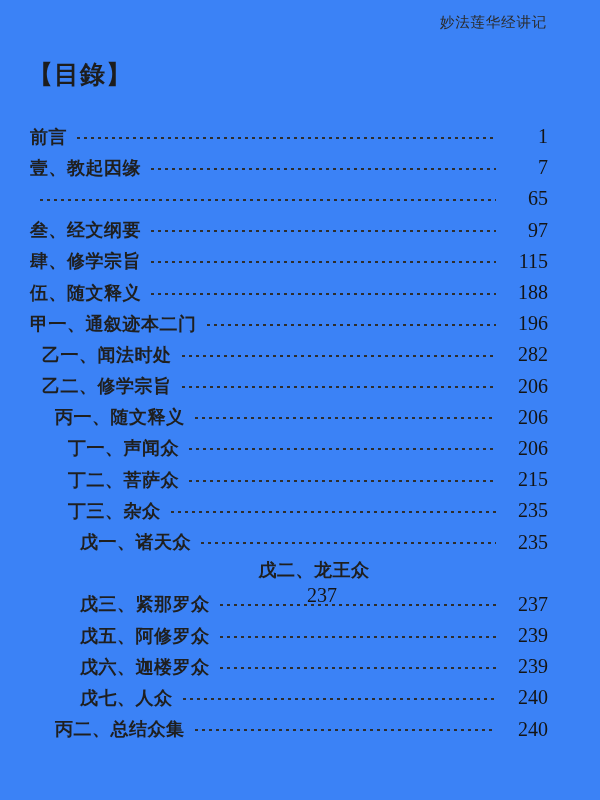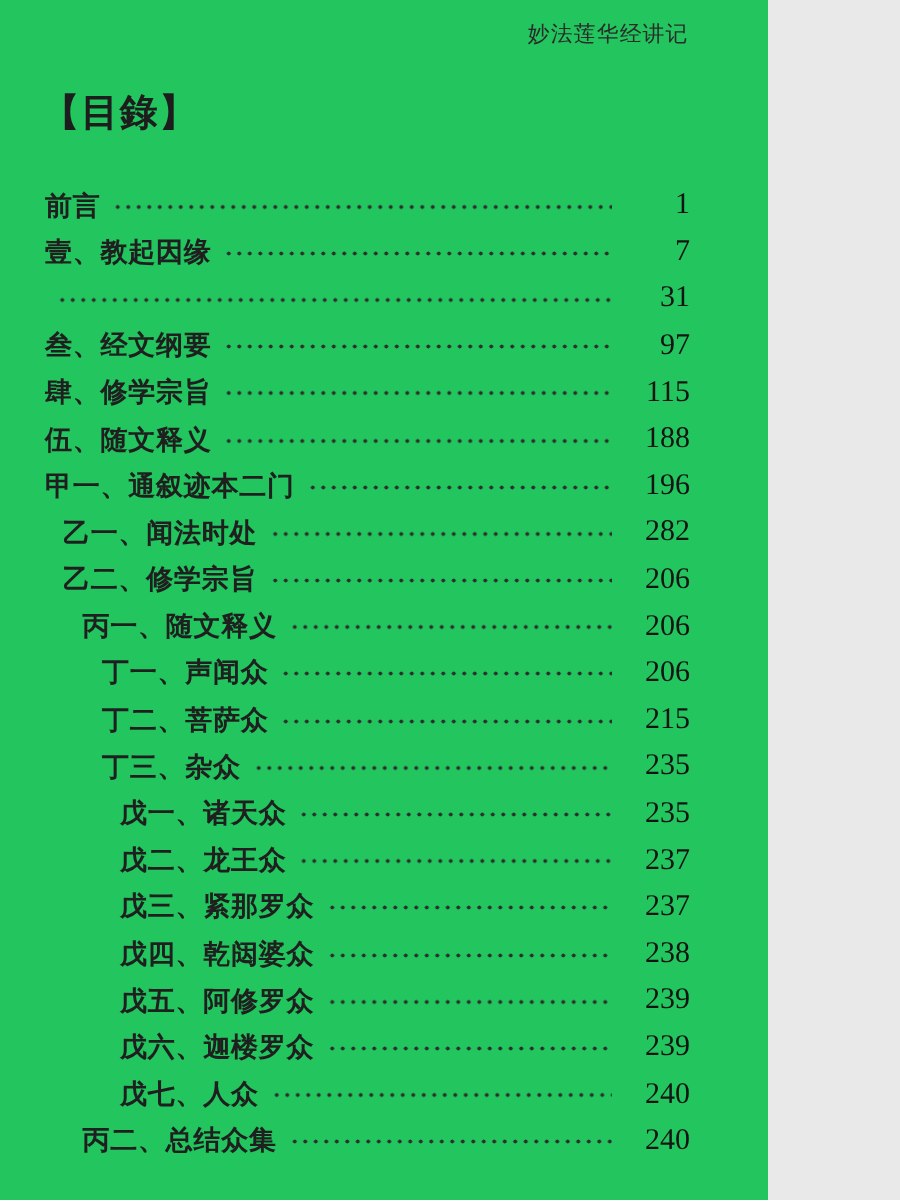--- a/index.html
+++ b/index.html
@@ -1,20 +1,20 @@
 <!DOCTYPE html>
 <html><head>
 <meta charset="utf-8">
 <style>
   html, body { margin: 0; padding: 0; background: #e9e9e9; }
   .page {
     position: relative;
-    width: 512px;
+    width: 600px;
     height: 800px;
-    background: #22c55e;
+    background: #3b82f6;
     overflow: hidden;
     font-family: "Liberation Sans", sans-serif;
   }
   .running-header {
     position: absolute;
     top: 13px;
     right: 53px;
     font-size: 14.5px;
     font-weight: 500;
     letter-spacing: 0.8px;
@@ -78,21 +78,21 @@
     <span class="toc-dots"></span>
     <span class="toc-page-num">1</span>
   </div>
       <div class="toc-row" style="padding-left: 0px;">
     <span class="toc-label">壹、教起因缘</span>
     <span class="toc-dots"></span>
     <span class="toc-page-num">7</span>
   </div>
       <div class="toc-row" style="padding-left: 0px;">
     <span class="toc-dots"></span>
-    <span class="toc-page-num">31</span>
+    <span class="toc-page-num">65</span>
   </div>
       <div class="toc-row" style="padding-left: 0px;">
     <span class="toc-label">叁、经文纲要</span>
     <span class="toc-dots"></span>
     <span class="toc-page-num">97</span>
   </div>
       <div class="toc-row" style="padding-left: 0px;">
     <span class="toc-label">肆、修学宗旨</span>
     <span class="toc-dots"></span>
     <span class="toc-page-num">115</span>
@@ -135,34 +135,29 @@
       <div class="toc-row" style="padding-left: 38px;">
     <span class="toc-label">丁三、杂众</span>
     <span class="toc-dots"></span>
     <span class="toc-page-num">235</span>
   </div>
       <div class="toc-row" style="padding-left: 50px;">
     <span class="toc-label">戊一、诸天众</span>
     <span class="toc-dots"></span>
     <span class="toc-page-num">235</span>
   </div>
-      <div class="toc-row" style="padding-left: 50px;">
+      <div class="toc-row" style="padding-left: 50px; flex-direction: column;">
     <span class="toc-label">戊二、龙王众</span>
     <span class="toc-dots"></span>
     <span class="toc-page-num">237</span>
   </div>
       <div class="toc-row" style="padding-left: 50px;">
     <span class="toc-label">戊三、紧那罗众</span>
     <span class="toc-dots"></span>
     <span class="toc-page-num">237</span>
-  </div>
-      <div class="toc-row" style="padding-left: 50px;">
-    <span class="toc-label">戊四、乾闼婆众</span>
-    <span class="toc-dots"></span>
-    <span class="toc-page-num">238</span>
   </div>
       <div class="toc-row" style="padding-left: 50px;">
     <span class="toc-label">戊五、阿修罗众</span>
     <span class="toc-dots"></span>
     <span class="toc-page-num">239</span>
   </div>
       <div class="toc-row" style="padding-left: 50px;">
     <span class="toc-label">戊六、迦楼罗众</span>
     <span class="toc-dots"></span>
     <span class="toc-page-num">239</span>

